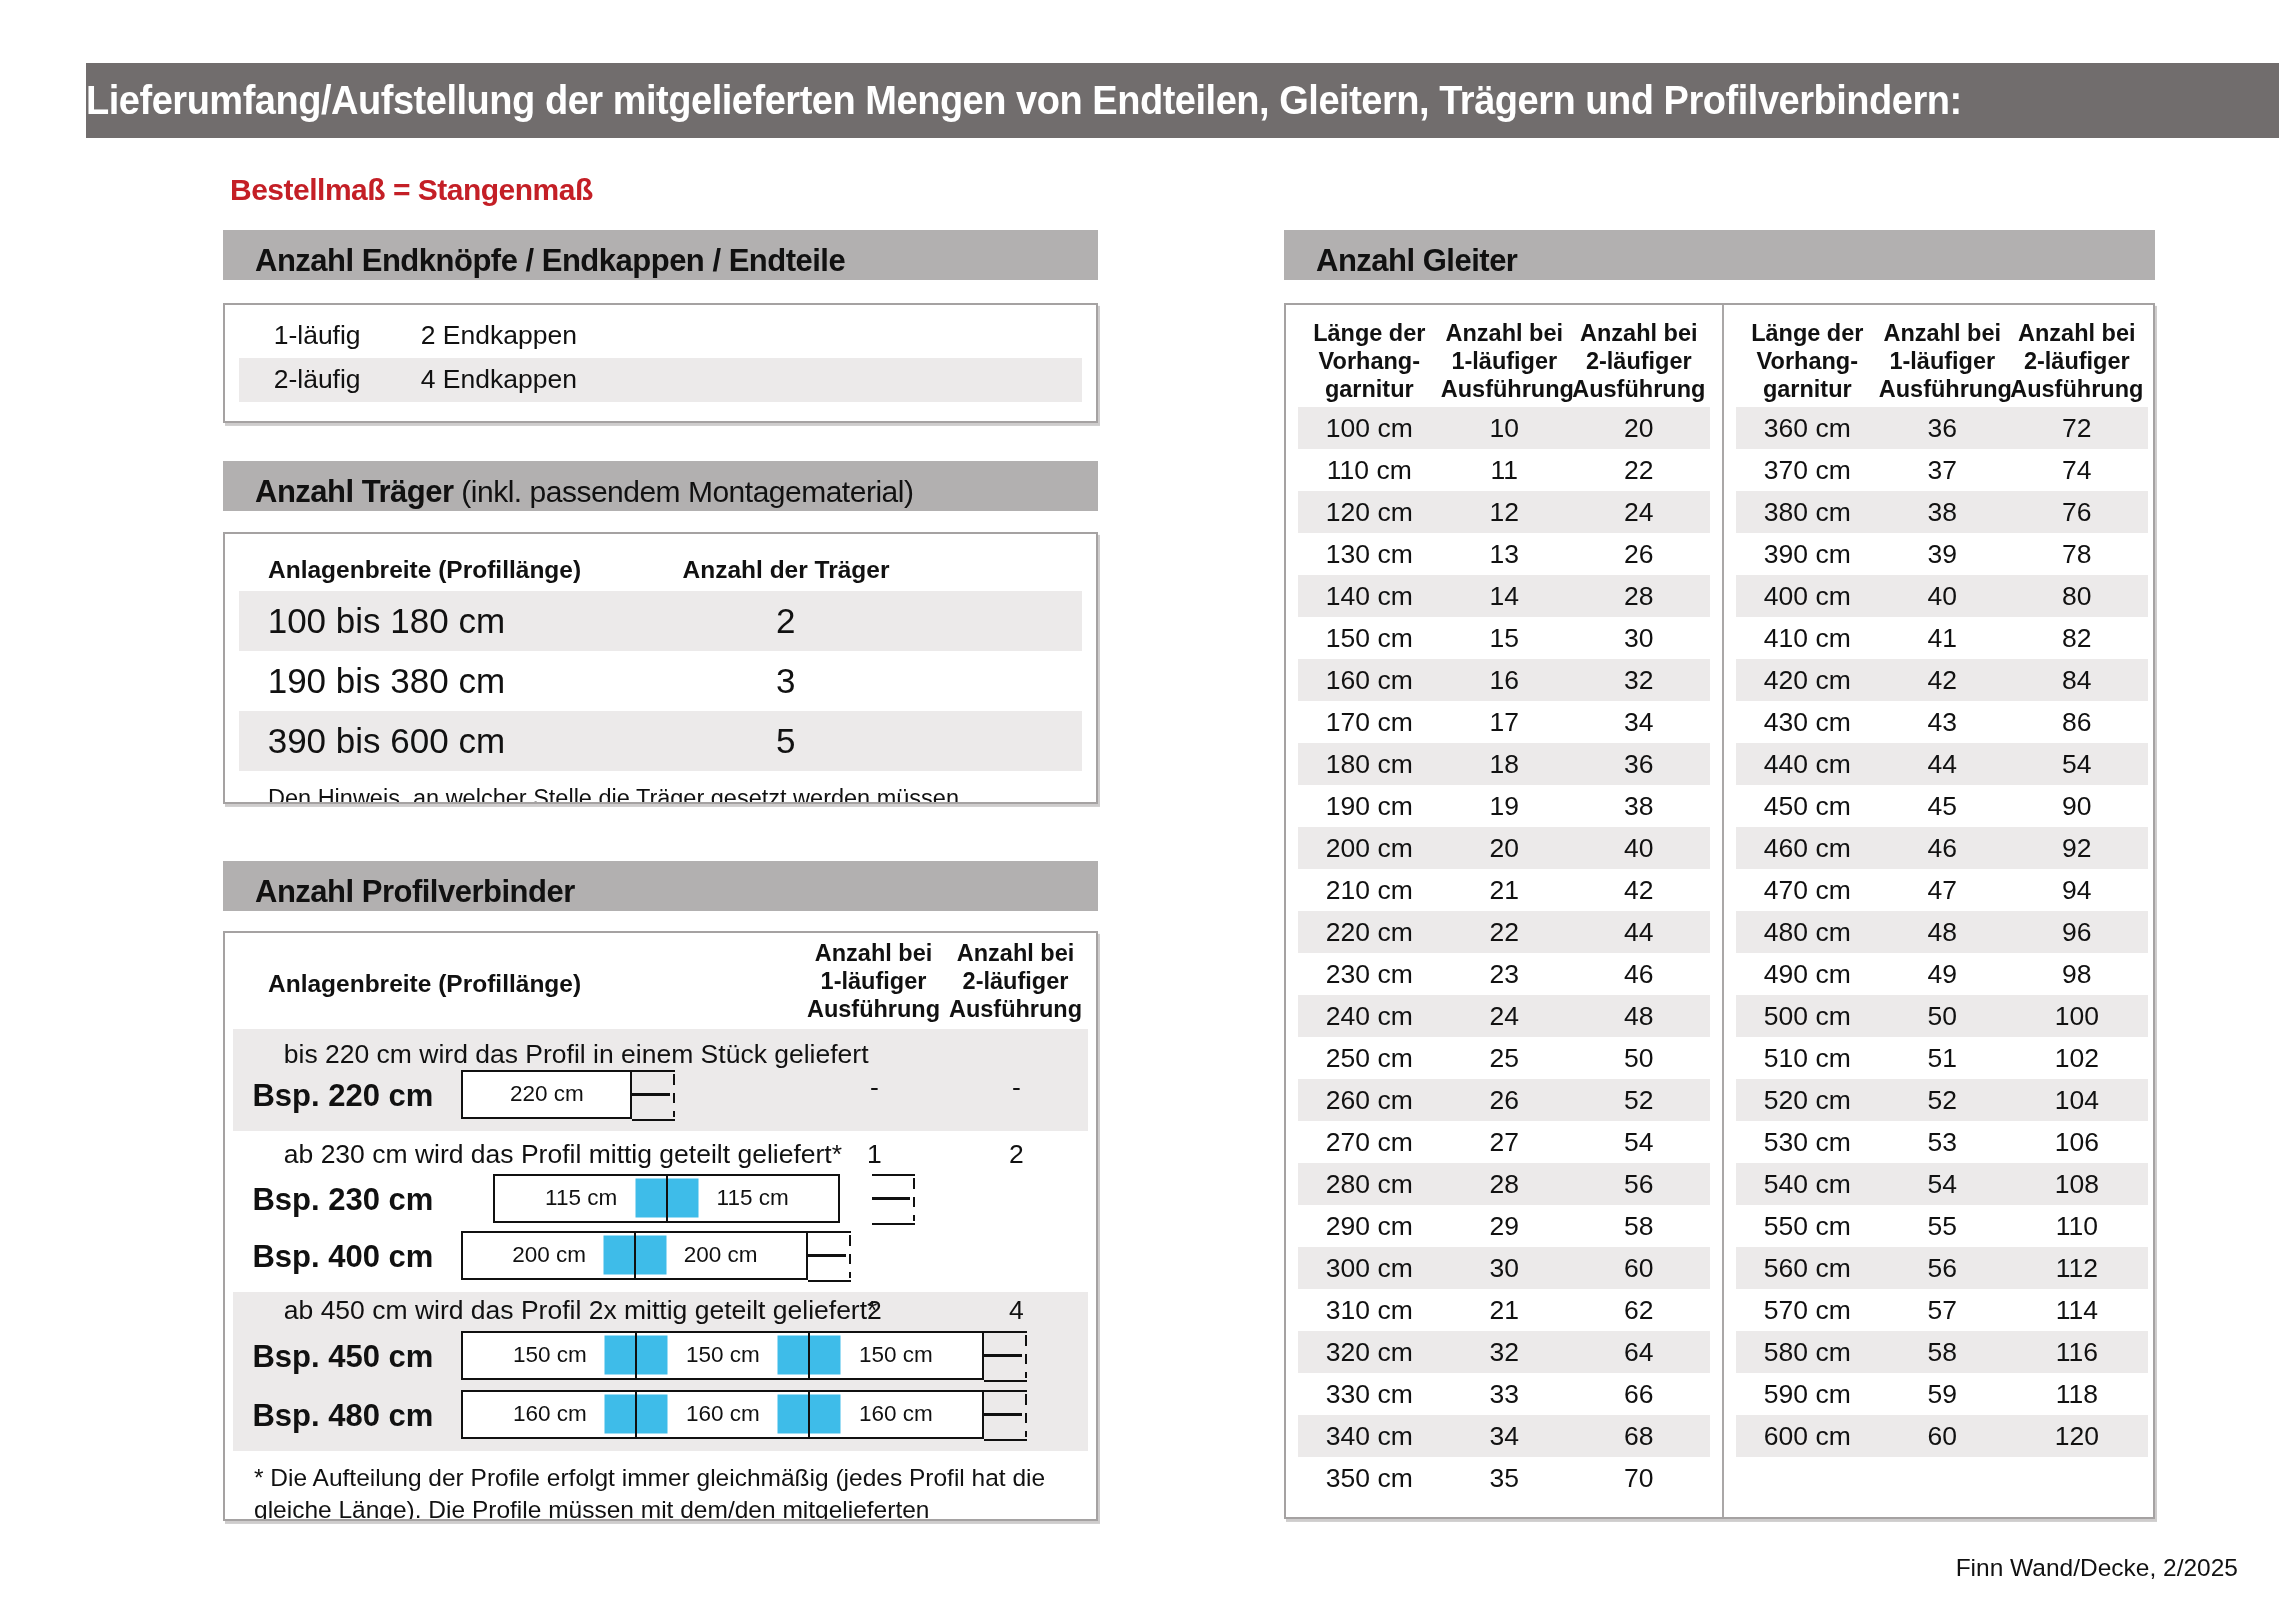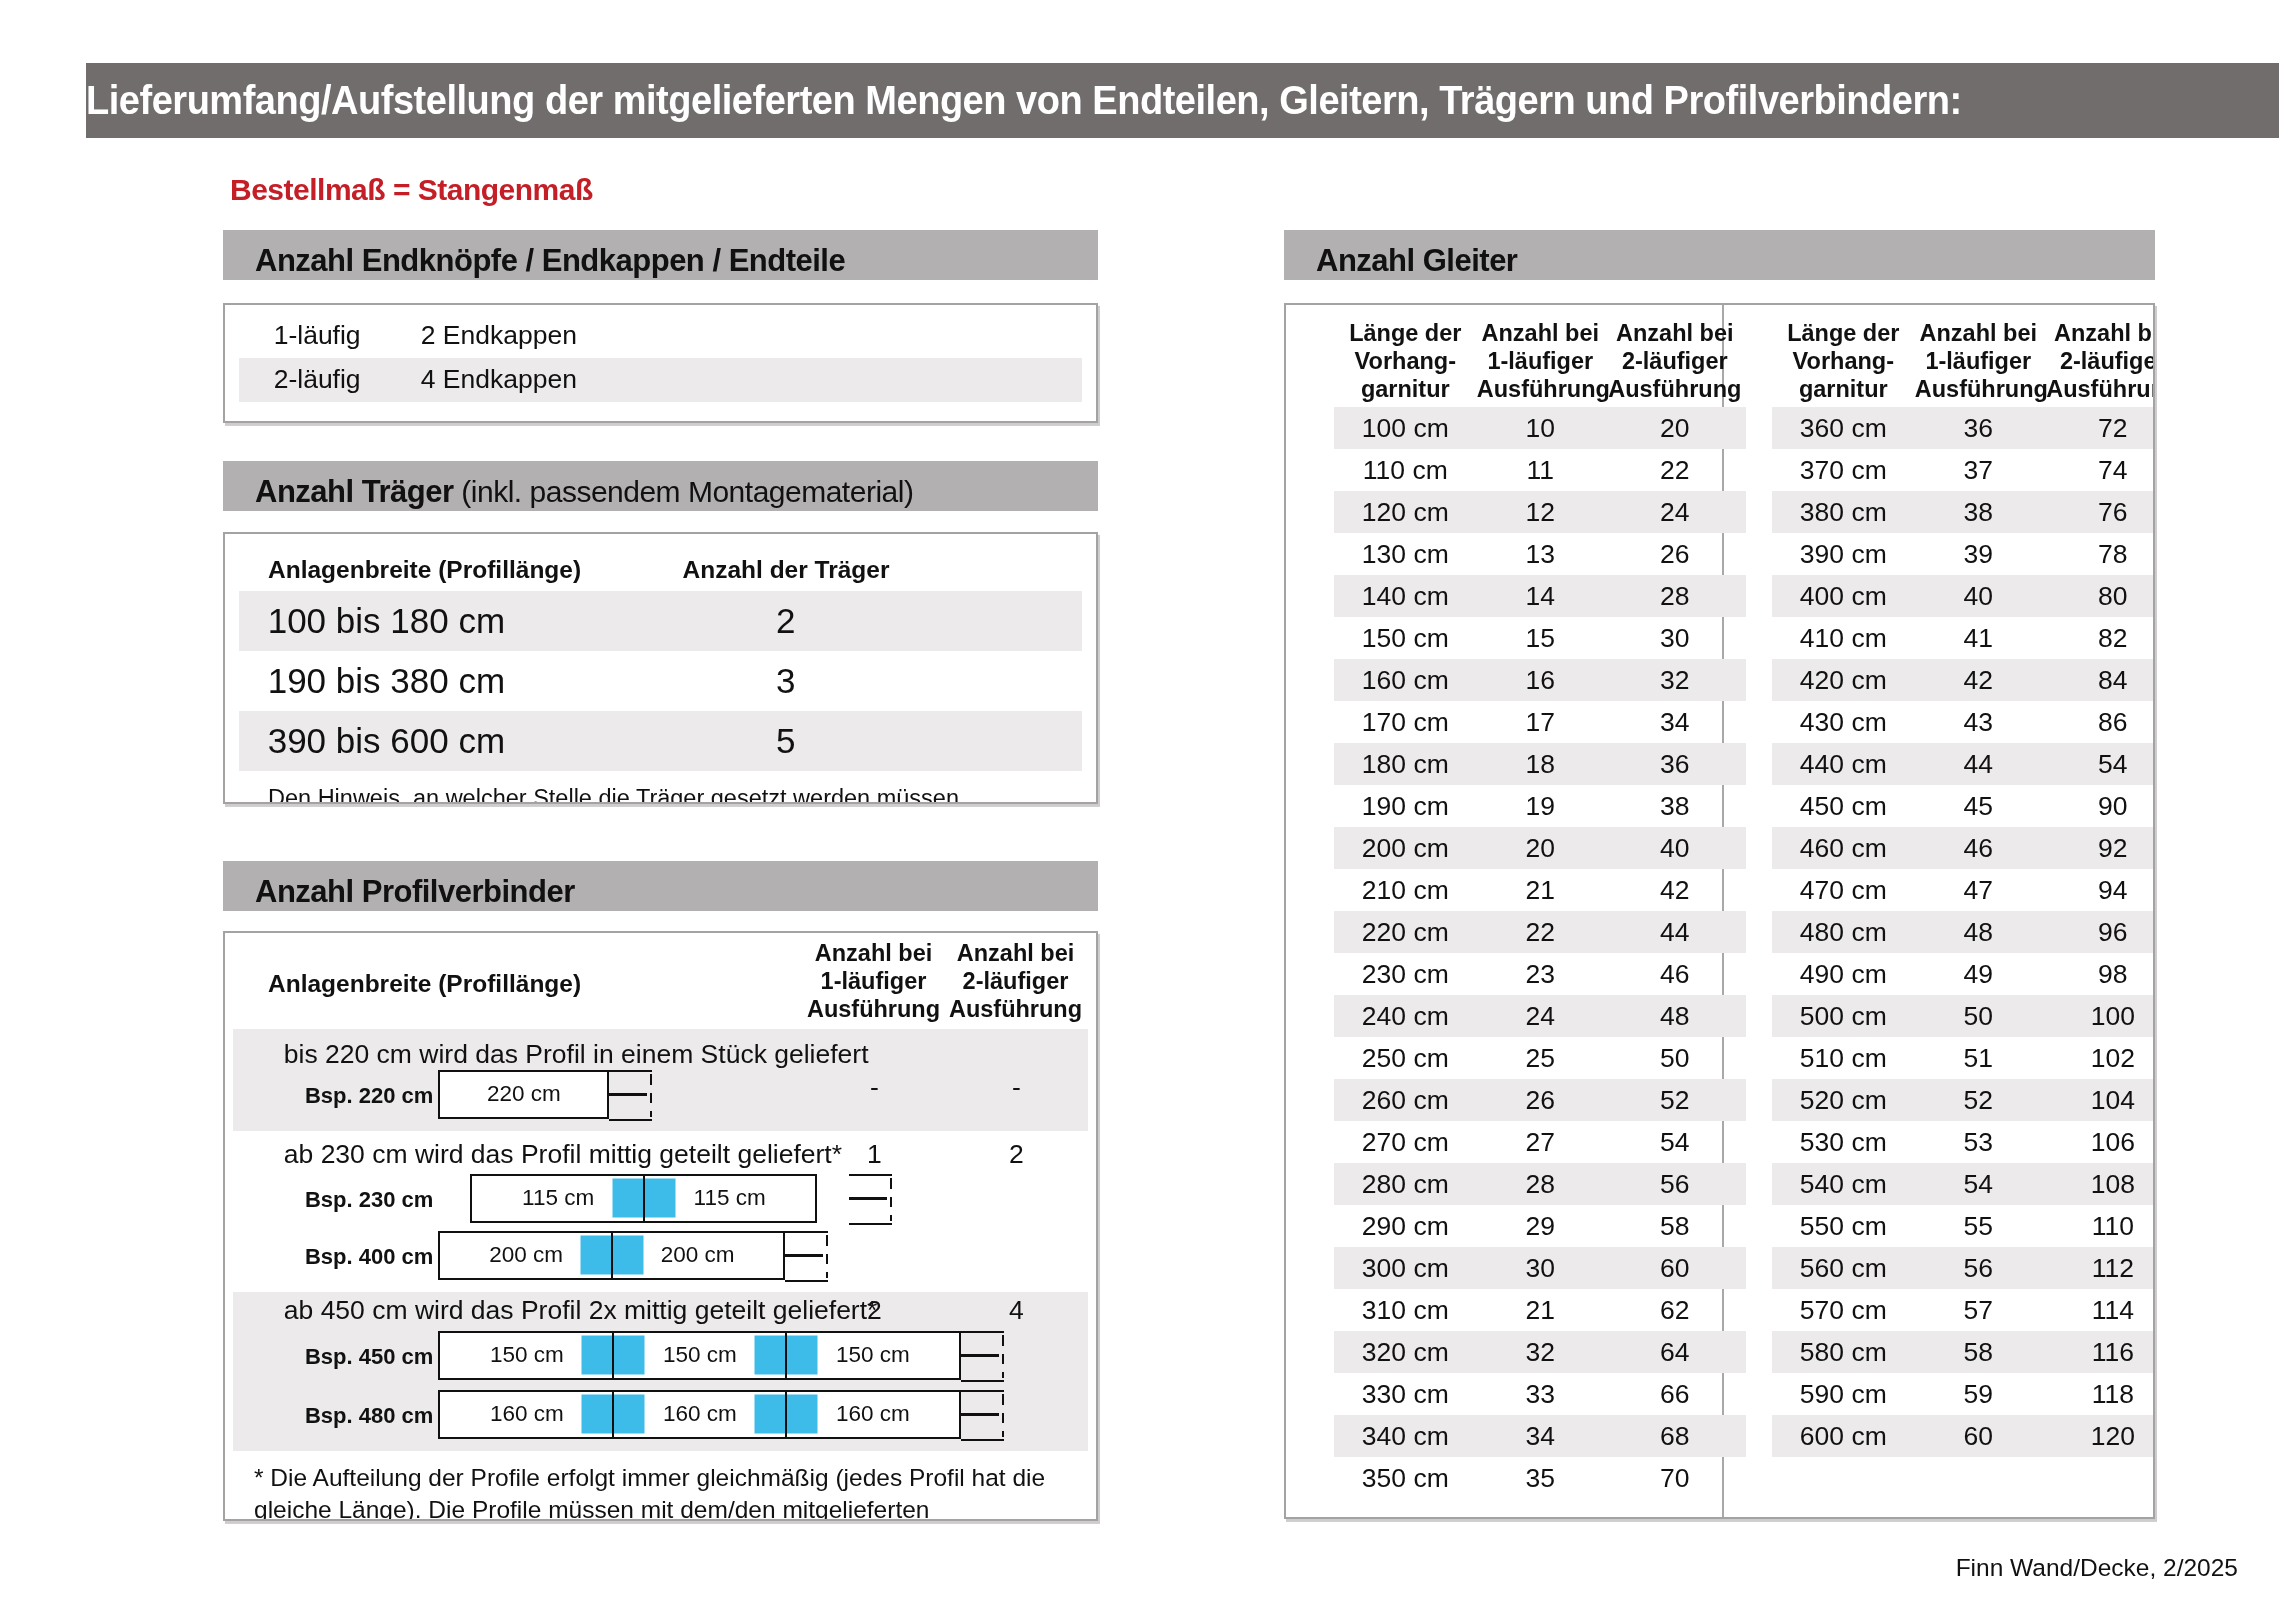--- a/index.html
+++ b/index.html
@@ -70,37 +70,37 @@
   .pb2{height:159px;}
   .b-head{position:absolute;left:51px;font-size:26.5px;white-space:nowrap;}
   .pb0 .b-head{top:9.8px;} .pb1 .b-head{top:0px;} .pb2 .b-head{top:3.9px;}
   .b-val{position:absolute;width:147px;text-align:center;font-size:26.5px;}
   .b-val.v1{left:568px;} .b-val.v2{left:710px;}
   .pb0 .b-val{top:43px;} .pb1 .b-val{top:0px;} .pb2 .b-val{top:3.9px;}
   .bar-row{position:absolute;left:19.6px;display:flex;align-items:flex-start;}
   .pb0 .ex0{top:41px;}
   .pb1 .ex0{top:35px;gap:32px;} .pb1 .ex1{top:92px;}
   .pb2 .ex0{top:39px;} .pb2 .ex1{top:98px;}
-  .bar-label{width:181px;padding-right:5px;text-align:right;font-weight:bold;font-size:22px;line-height:51px;
+  .bar-label{width:181px;padding-right:28px;text-align:right;font-weight:bold;font-size:31px;line-height:51px;
              white-space:nowrap;}
   .bar{position:relative;height:45px;border:2.9px solid #101010;background:#ffffff;display:flex;}
   .seg{flex:1 1 0;display:flex;align-items:center;justify-content:center;font-size:22.5px;white-space:nowrap;}
   .conn{position:absolute;top:50%;width:63px;height:39px;background:var(--blue);
         transform:translate(-50%,-50%);z-index:1;}
   .divider{position:absolute;top:-2px;bottom:-2px;width:2px;background:#101010;z-index:2;}
   .endcap{width:43px;height:51px;position:relative;box-sizing:border-box;
           border-top:2.9px solid #101010;border-bottom:2.9px solid #101010;}
   .endcap::before{content:"";position:absolute;left:0;right:5.9px;top:50%;margin-top:-2px;height:2.9px;background:#101010;}
   .endcap::after{content:"";position:absolute;right:0;top:2px;bottom:2px;width:2.9px;
           background:repeating-linear-gradient(180deg,#101010 0 10.8px,transparent 10.8px 18.6px);}
   .footnote{margin:11.8px 25.5px 0 29px;font-size:24.5px;line-height:32px;}
 
   
   .gl-divider{position:absolute;left:436px;top:0;bottom:0;width:2px;background:#aaa7a7;}
-  .gl-sub{position:absolute;top:0;bottom:0;margin-left:36px;}
+  .gl-sub{position:absolute;top:0;bottom:0;}
   #gl-left{left:0;width:436px;}
   #gl-right{left:438px;width:431px;}
   .gl-head{position:absolute;top:13.7px;left:11.8px;display:grid;grid-template-columns:143px 127px 142px;}
   .gl-head span{text-align:center;font-size:23.5px;font-weight:bold;line-height:28px;white-space:pre-line;}
   .gl-rows{position:absolute;top:102px;left:11.8px;}
   .gl-row{height:42px;display:grid;grid-template-columns:143px 127px 142px;align-items:center;
           text-align:center;font-size:26.5px;}
 
   .footer{position:absolute;left:1944px;top:1554px;width:294px;text-align:right;font-size:24.5px;}
 </style>

